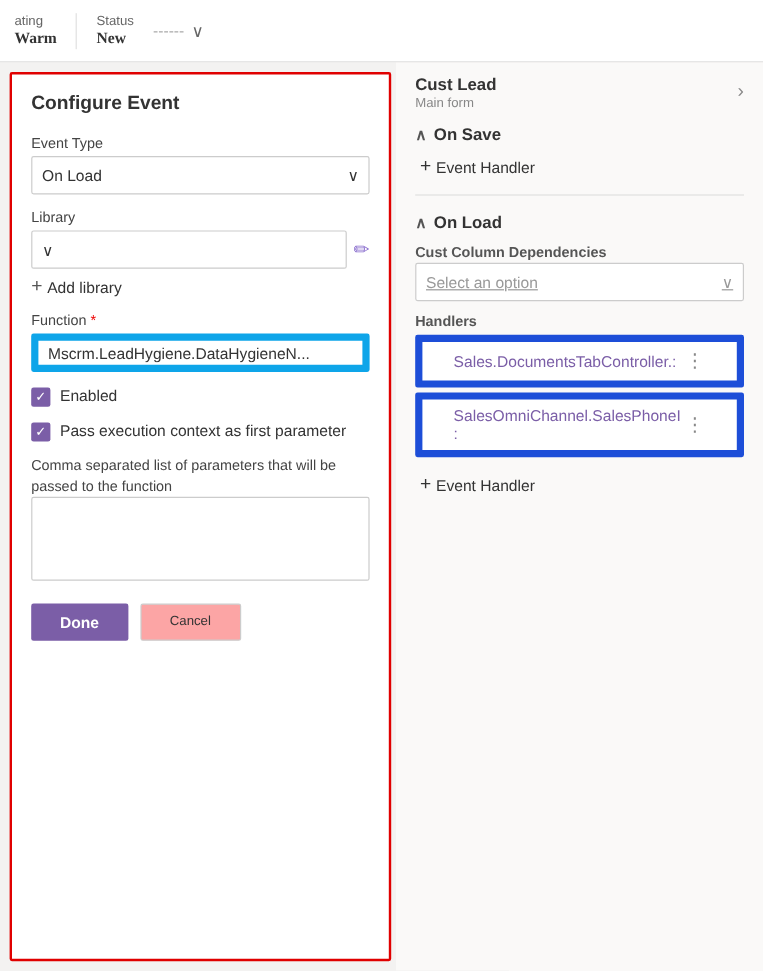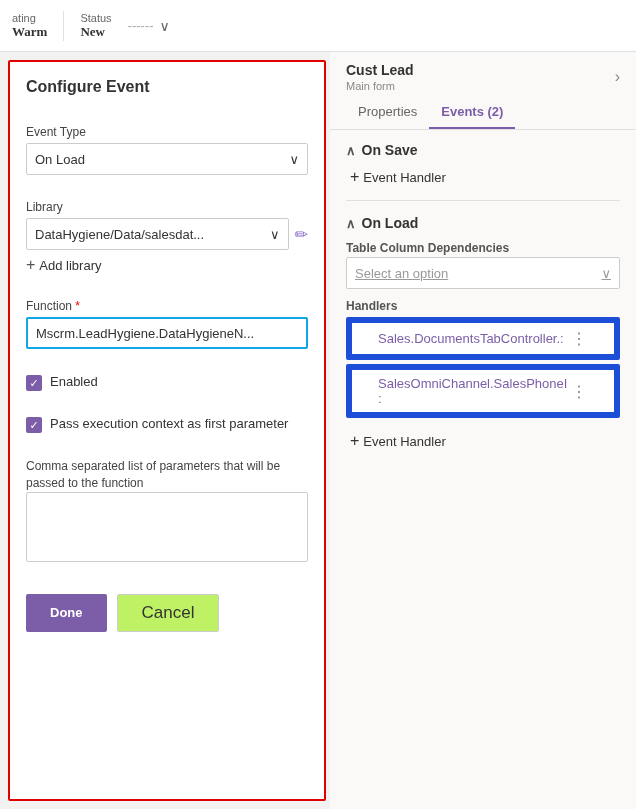--- a/index.html
+++ b/index.html
@@ -72,21 +72,21 @@
     
     .left-panel {
       width: 318px;
       background: #fff;
       border: 2px solid #e00000;
       margin: 8px 4px 8px 8px;
       border-radius: 2px;
       padding: 16px;
       display: flex;
       flex-direction: column;
-      gap: 25px;
+      gap: 12px;
       overflow-y: auto;
     }
 
     .configure-title {
       font-size: 16px;
       font-weight: 600;
       color: #333;
       margin-bottom: 4px;
     }
 
@@ -161,21 +161,21 @@
       cursor: pointer;
     }
     .add-link .plus {
       color: #555;
       font-size: 16px;
       font-weight: 400;
     }
 
     .text-input {
       width: 100%;
-      border: 2px solid #0ea5e9;
+      border: 6px solid #0ea5e9;
       border-radius: 2px;
       padding: 6px 8px;
       font-size: 13px;
       color: #333;
       height: 32px;
       background: #fff;
     }
 
     .checkbox-row {
       display: flex;
@@ -230,26 +230,26 @@
       background: #7b5ea7;
       color: #fff;
       border: none;
       border-radius: 2px;
       padding: 8px 24px;
       font-size: 13px;
       font-weight: 700;
       cursor: pointer;
     }
     .btn-cancel {
-      background: #bef264;
+      background: #fca5a5;
       color: #333;
       border: 1px solid #ccc;
       border-radius: 2px;
       padding: 8px 24px;
-      font-size: 17px;
+      font-size: 11px;
       cursor: pointer;
     }
 
     
     .right-panel {
       flex: 1;
       background: #faf9f8;
       padding: 0;
       display: flex;
       flex-direction: column;
@@ -416,21 +416,20 @@
       <div class="select-control">
         <span>On Load</span>
         <span class="select-chevron">∨</span>
       </div>
     </div>
 
     <div>
       <div class="field-label">Library</div>
       <div class="library-row">
         <div class="library-select">
-          <span>DataHygiene/Data/salesdat...</span>
           <span class="select-chevron">∨</span>
         </div>
         <span class="edit-icon">✏</span>
       </div>
       <div class="add-link" style="margin-top:6px;">
         <span class="plus">+</span>
         <span>Add library</span>
       </div>
     </div>
 
@@ -466,49 +465,41 @@
 
   <div class="right-panel">
     <div class="right-header">
       <div>
         <div class="cust-lead-title">Cust Lead</div>
         <div class="main-form-label">Main form</div>
       </div>
       <span class="right-chevron">›</span>
     </div>
 
-    <div class="tabs-row">
-      <div class="tab">
-        <span>Properties</span>
-      </div>
-      <div class="tab active">
-        <span>Events (2)</span>
-      </div>
-    </div>
 
     <div class="right-content">
 
       <div class="section-header">
         <span class="section-chevron">∧</span>
         <span>On Save</span>
       </div>
       <div class="event-handler-add">
         <span style="font-size:16px;">+</span>
         <span>Event Handler</span>
       </div>
 
       <div class="section-divider"></div>
 
       <div class="section-header">
         <span class="section-chevron">∧</span>
         <span>On Load</span>
       </div>
 
       <div>
-        <div class="sub-label">Table Column Dependencies</div>
+        <div class="sub-label">Cust Column Dependencies</div>
         <div class="select-control-right">
           <span>Select an option</span>
           <span class="select-chevron">∨</span>
         </div>
       </div>
 
       <div>
         <div class="handlers-label">Handlers</div>
         <div class="handler-item">
           <span class="handler-name">Sales.DocumentsTabController.:</span>

